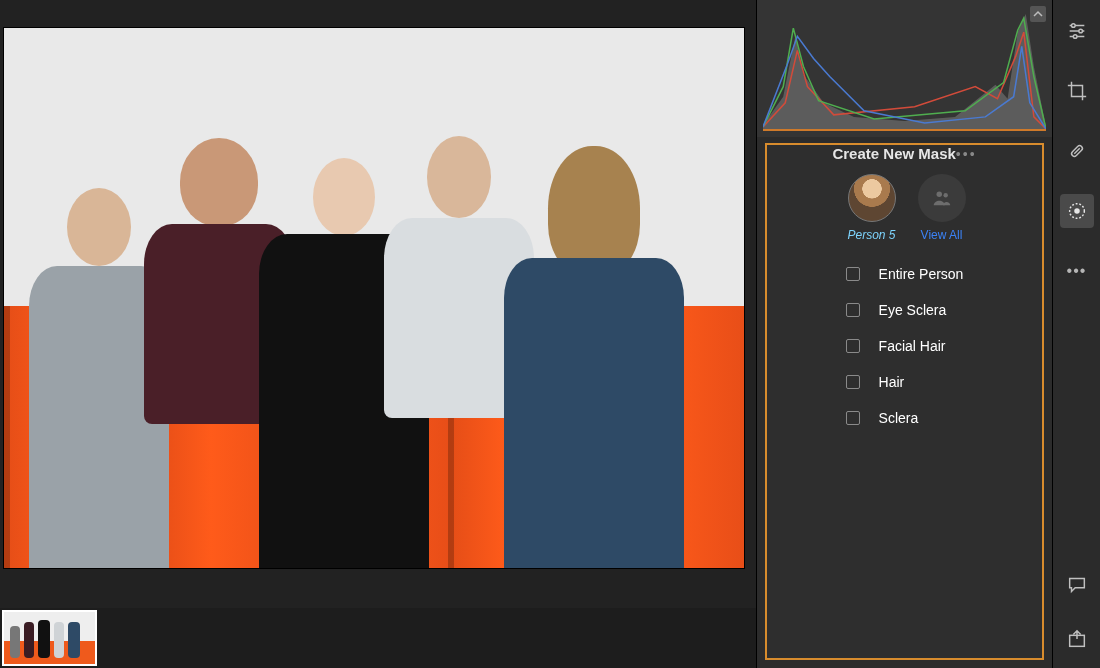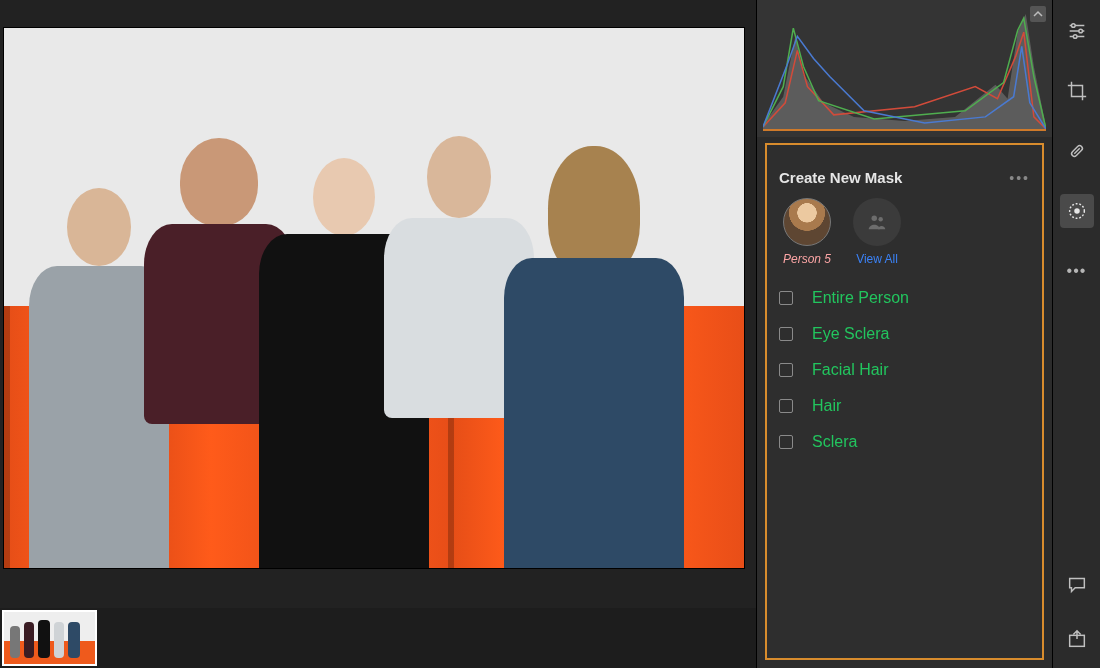--- a/index.html
+++ b/index.html
@@ -115,22 +115,23 @@
   }
   .hist-collapse svg { width: 10px; height: 10px; }
 
   .mask-panel {
     margin: 6px 8px 8px 8px;
     border: 2px solid #d88c2d;
     background: #2e2e2e;
     flex: 1 1 auto;
     display: flex;
     flex-direction: column;
-    padding: 24px 12px 6px 12px;
-    overflow: hidden;
+    padding: 0 12px 6px 12px;
+    overflow: hidden;
+    align-items: center;
   }
   .mask-head {
     display: flex;
     justify-content: space-between;
     align-items: center;
     margin-bottom: 12px;
   }
   .mask-title {
     font-weight: 600;
     font-size: 15px;
@@ -161,38 +162,38 @@
   .viewall-circle {
     width: 48px; height: 48px;
     border-radius: 50%;
     background: #3b3b3b;
     display: flex; align-items: center; justify-content: center;
   }
   .viewall-circle svg { width: 22px; height: 22px; fill: #6d6d6d; }
   .pchip .lab {
     font-size: 12px;
     font-style: italic;
-    color: #fca5a5;
+    color: #7dd3fc;
   }
   .pchip .lab.plain { font-style: normal; color: #3b82f6; }
 
   .mask-list {
     display: flex;
     flex-direction: column;
     gap: 0;
     overflow: hidden;
   }
   .mask-item {
     display: flex;
     align-items: center;
     gap: 19px;
     height: 36px;
     cursor: pointer;
-    color: #22c55e;
-    font-size: 16px;
+    color: #ffffff;
+    font-size: 14px;
   }
   .cb {
     width: 14px; height: 14px;
     border: 1px solid #8a8a8a;
     border-radius: 2px;
     flex: 0 0 14px;
   }
 
   
   .rail {

